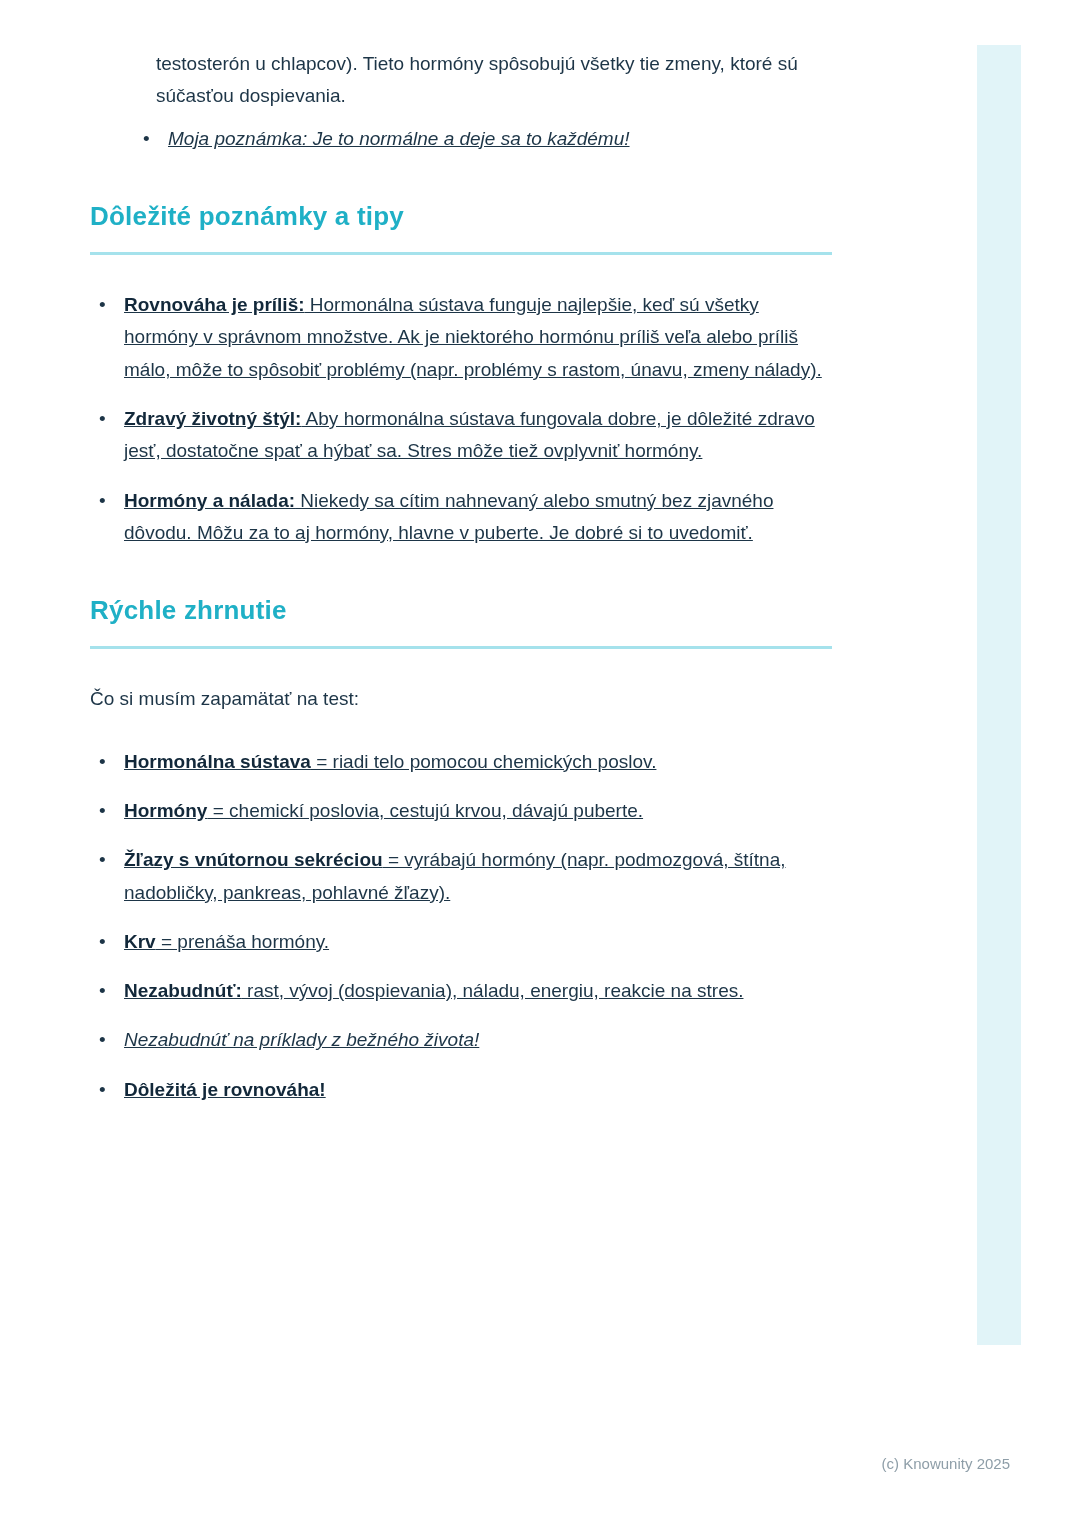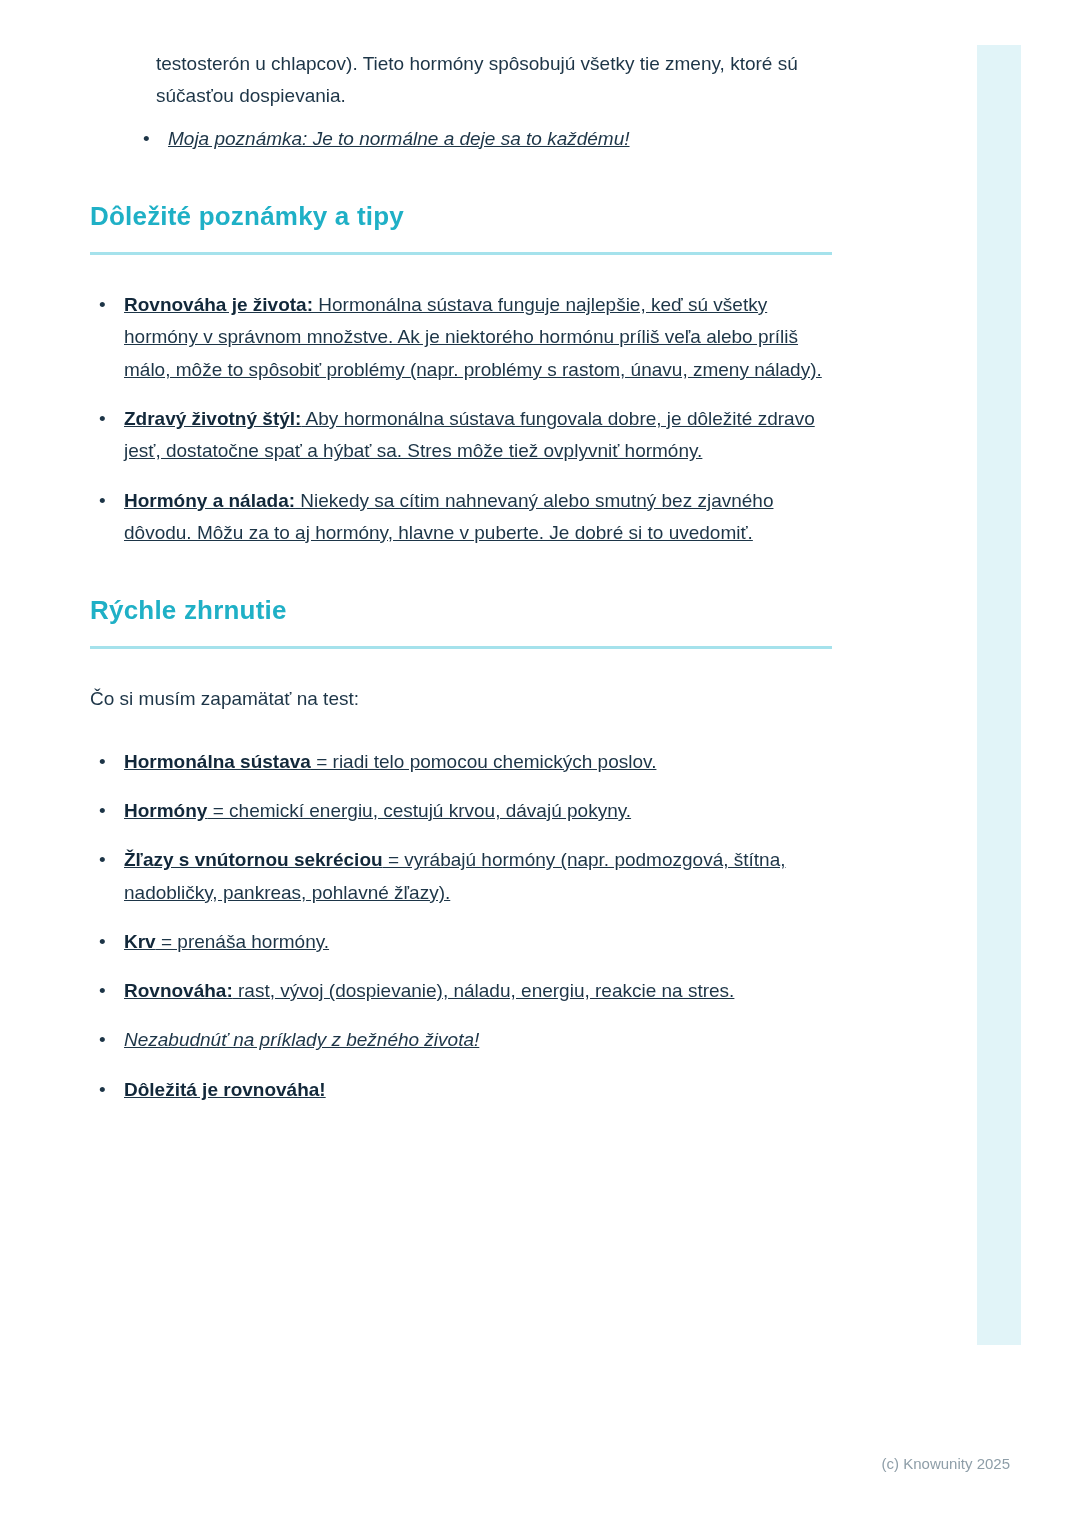--- a/index.html
+++ b/index.html
@@ -111,50 +111,50 @@
           <span class="italic">Moja poznámka: Je to normálne a deje sa to každému!</span>
         </li>
       </ul>
     </div>
 
     <h1 class="section-title">Dôležité poznámky a tipy</h1>
     <hr class="section-rule">
 
     <ul class="bullets body-text">
       <li>
-        <span class="lead">Rovnováha je života:</span><span> Hormonálna sústava funguje najlepšie, keď sú všetky hormóny v správnom množstve. Ak je niektorého hormónu príliš veľa alebo príliš málo, môže to spôsobiť problémy (napr. problémy s rastom, únavu, zmeny nálady).</span>
+        <span class="lead">Rovnováha je príliš:</span><span> Hormonálna sústava funguje najlepšie, keď sú všetky hormóny v správnom množstve. Ak je niektorého hormónu príliš veľa alebo príliš málo, môže to spôsobiť problémy (napr. problémy s rastom, únavu, zmeny nálady).</span>
       </li>
       <li>
         <span class="lead">Zdravý životný štýl:</span><span> Aby hormonálna sústava fungovala dobre, je dôležité zdravo jesť, dostatočne spať a hýbať sa. Stres môže tiež ovplyvniť hormóny.</span>
       </li>
       <li>
         <span class="lead">Hormóny a nálada:</span><span> Niekedy sa cítim nahnevaný alebo smutný bez zjavného dôvodu. Môžu za to aj hormóny, hlavne v puberte. Je dobré si to uvedomiť.</span>
       </li>
     </ul>
 
     <h1 class="section-title">Rýchle zhrnutie</h1>
     <hr class="section-rule">
 
     <p class="lead-paragraph body-text">Čo si musím zapamätať na test:</p>
 
     <ul class="bullets body-text">
       <li>
         <span class="lead">Hormonálna sústava</span><span> = riadi telo pomocou chemických poslov.</span>
       </li>
       <li>
-        <span class="lead">Hormóny</span><span> = chemickí energiu, cestujú krvou, dávajú pokyny.</span>
+        <span class="lead">Hormóny</span><span> = chemickí poslovia, cestujú krvou, dávajú puberte.</span>
       </li>
       <li>
         <span class="lead">Žľazy s vnútornou sekréciou</span><span> = vyrábajú hormóny (napr. podmozgová, štítna, nadobličky, pankreas, pohlavné žľazy).</span>
       </li>
       <li>
         <span class="lead">Krv</span><span> = prenáša hormóny.</span>
       </li>
       <li>
-        <span class="lead">Rovnováha:</span><span> rast, vývoj (dospievanie), náladu, energiu, reakcie na stres.</span>
+        <span class="lead">Nezabudnúť:</span><span> rast, vývoj (dospievania), náladu, energiu, reakcie na stres.</span>
       </li>
       <li>
         <span class="italic">Nezabudnúť na príklady z bežného života!</span>
       </li>
       <li>
         <span class="lead">Dôležitá je rovnováha!</span><span></span>
       </li>
     </ul>
 
   </div>

